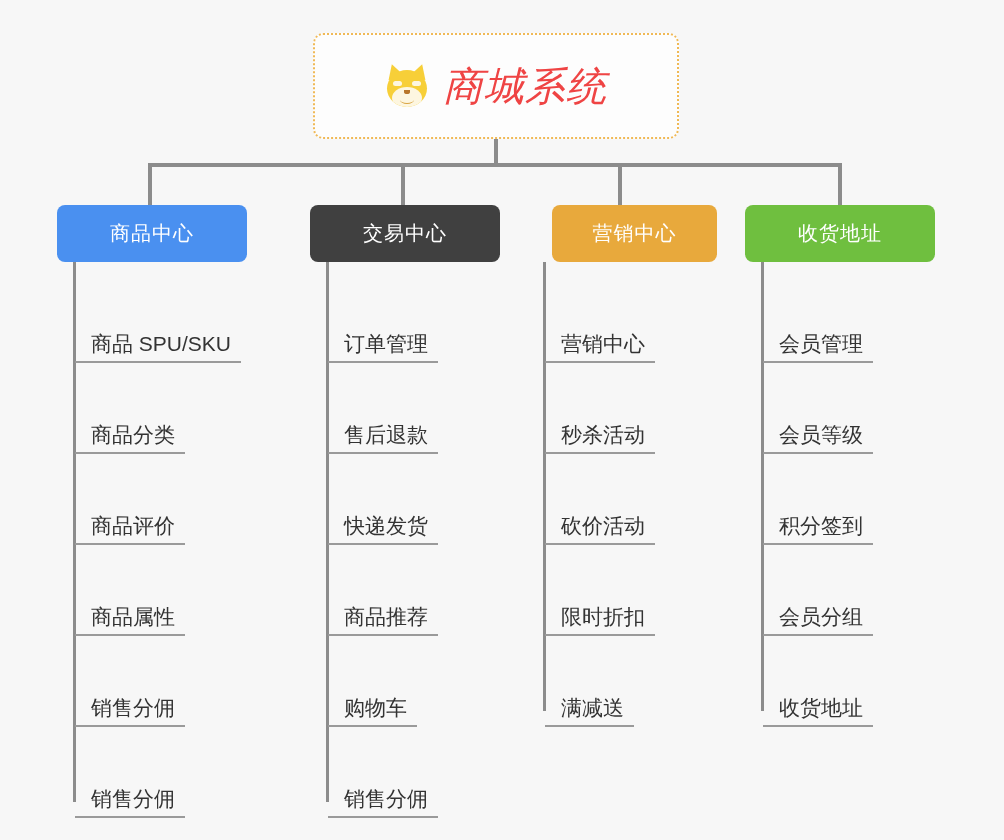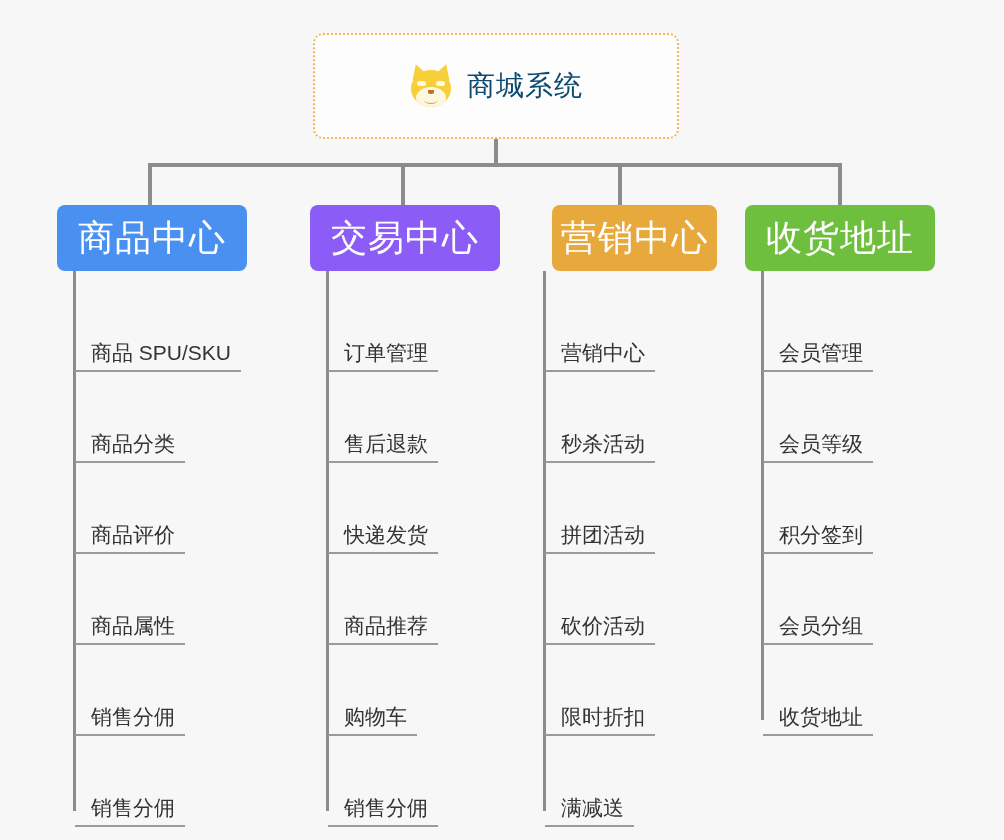--- a/index.html
+++ b/index.html
@@ -36,25 +36,26 @@
     justify-content: center;
     gap: 14px;
   }
   .root-emoji {
     width: 44px;
     height: 44px;
     position: relative;
     flex: 0 0 auto;
   }
   .root-title {
-    font-size: 28px;
-    color: #0c4a6e;
+    font-size: 40px;
+    color: #ef4444;
     line-height: 1;
     letter-spacing: 1px;
     white-space: nowrap;
+    font-style: italic;
   }
 
   
   .dog {
     position: absolute;
     inset: 0;
   }
   .dog .ear {
     position: absolute;
     top: 0px;
@@ -112,27 +113,27 @@
   .conn.v { width: 4px; }
   .conn.h { height: 4px; }
 
   
   .branch {
     position: absolute;
     top: 205px;
     width: 190px;
   }
   .branch-head {
-    height: 66px;
+    height: 57px;
     border-radius: 8px;
     display: flex;
     align-items: center;
     justify-content: center;
     color: #ffffff;
-    font-size: 36px;
+    font-size: 20px;
     letter-spacing: 1px;
     white-space: nowrap;
   }
   .branch-body {
     position: relative;
     margin-top: 0;
     padding-top: 12px;
     padding-left: 18px;
   }
   .branch-spine {
@@ -216,21 +217,21 @@
       <div class="leaf">
           <span class="leaf-label">销售分佣</span>
         </div>
       <div class="leaf">
           <span class="leaf-label">销售分佣</span>
         </div>
     </div>
   </div>
 
   <div class="branch c2">
-    <div class="branch-head" style="background:#8b5cf6;">
+    <div class="branch-head" style="background:#404040;">
       <span>交易中心</span>
     </div>
     <div class="branch-body">
       <div class="branch-spine"></div>
       <div class="leaf">
           <span class="leaf-label">订单管理</span>
         </div>
       <div class="leaf">
           <span class="leaf-label">售后退款</span>
         </div>
@@ -255,23 +256,20 @@
     </div>
     <div class="branch-body">
       <div class="branch-spine"></div>
       <div class="leaf">
           <span class="leaf-label">营销中心</span>
         </div>
       <div class="leaf">
           <span class="leaf-label">秒杀活动</span>
         </div>
       <div class="leaf">
-          <span class="leaf-label">拼团活动</span>
-        </div>
-      <div class="leaf">
           <span class="leaf-label">砍价活动</span>
         </div>
       <div class="leaf">
           <span class="leaf-label">限时折扣</span>
         </div>
       <div class="leaf">
           <span class="leaf-label">满减送</span>
         </div>
     </div>
   </div>

